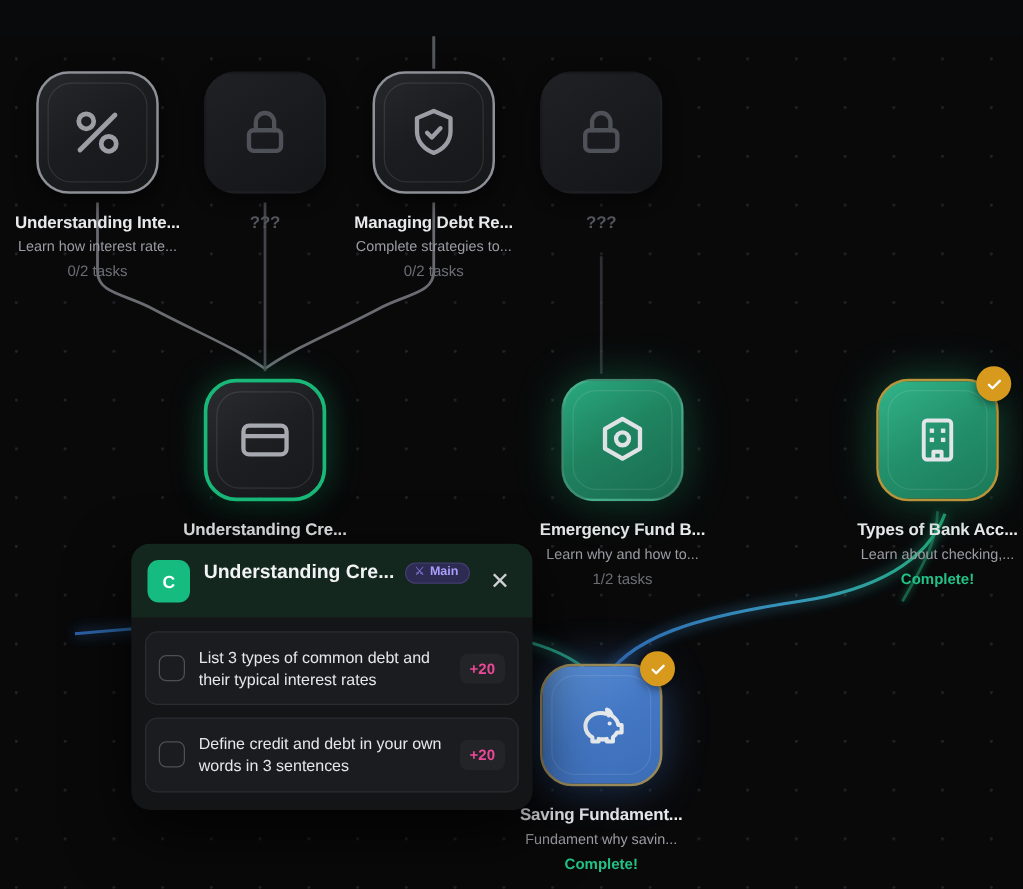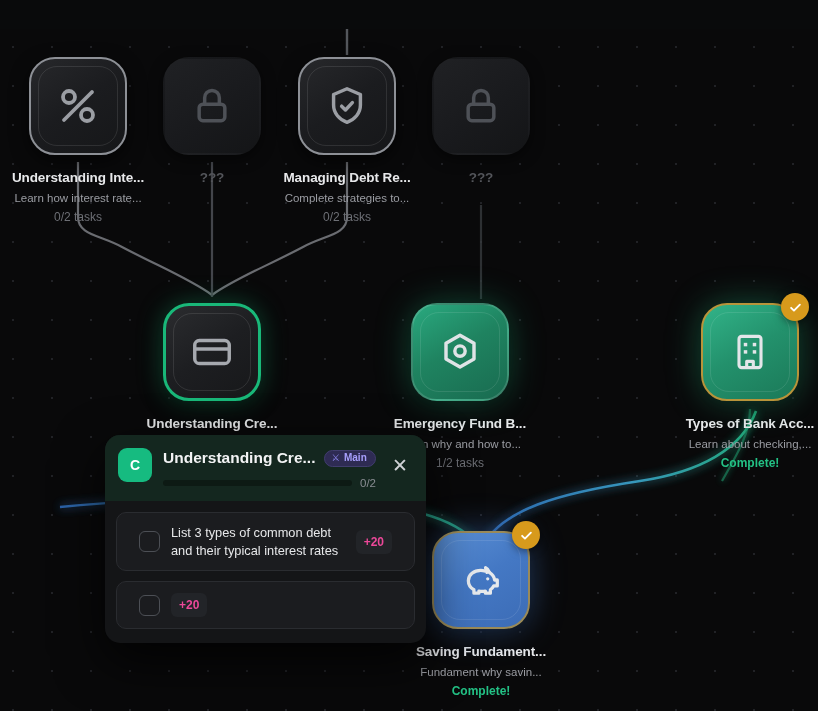--- a/index.html
+++ b/index.html
@@ -142,21 +142,21 @@
   .close-x {
     flex:0 0 auto; width:26px; height:26px;
     display:flex; align-items:center; justify-content:center;
     color:#cfd1d5; font-size:19px; line-height:1;
     margin-top:4px; cursor:pointer;
   }
   .pop-body { padding:11px 11px 14px 11px; display:flex; flex-direction:column; gap:10px; }
   .task {
     background:#1b1c1f; border:1px solid #2a2c30;
     border-radius:10px;
-    padding:11px 22px;
+    padding:11px 10px;
     display:flex; align-items:center; gap:11px;
   }
   .cbox {
     width:21px; height:21px; border-radius:6px;
     border:1.6px solid #4c4f55; background:transparent; flex:0 0 auto;
   }
   .task-txt { flex:1 1 auto; font-size:12.8px; color:#e6e7e9; line-height:1.38; }
   .pts {
     flex:0 0 auto; font-size:12px; color:#ec4899; font-weight:600;
     background:#222428; border-radius:6px; padding:5px 8px;
@@ -261,21 +261,21 @@
     <div class="tile active">
       <span class="inner-ring"></span>
       <svg width="46" height="46" viewBox="0 0 24 24" fill="none" stroke="#a6a9af" stroke-width="1.8" stroke-linejoin="round">
         <rect x="3" y="6" width="18" height="12" rx="2.4"></rect>
         <line x1="3" y1="10.4" x2="21" y2="10.4"></line>
       </svg>
     </div>
     <div class="n-title">Understanding Cre...</div>
   </div>
 
-  <div class="node" style="left:380px; top:274px;">
+  <div class="node" style="left:418px; top:274px;">
     <div class="tile green">
       <span class="inner-ring"></span>
       <svg width="46" height="46" viewBox="0 0 24 24" fill="none" stroke="#dfe3e6" stroke-width="1.8" stroke-linejoin="round">
         <path d="M12 3.2l7.3 4.2v8.2L12 19.8 4.7 15.6V7.4z"></path>
         <circle cx="12" cy="11.5" r="2.7"></circle>
       </svg>
     </div>
     <div class="n-title">Emergency Fund B...</div>
     <div class="n-desc">Learn why and how to...</div>
     <div class="n-meta">1/2 tasks</div>
@@ -326,34 +326,31 @@
     <div class="pop-head">
       <div class="avatar">C</div>
       <div class="head-mid">
         <div class="head-row1">
           <span class="pop-title">Understanding Cre...</span>
           <span class="badge-main">
             <span class="bico">⚔</span>
             <span class="btxt">Main</span>
           </span>
         </div>
-        <div class="head-row2">
-          <span class="prog-track"></span>
-          <span class="prog-txt">0/2</span>
-        </div>
       </div>
       <div class="close-x">✕</div>
     </div>
 
     <div class="pop-body">
       <div class="task">
         <span class="cbox"></span>
         <span class="task-txt">List 3 types of common debt and their typical interest rates</span>
         <span class="pts">+20</span>
       </div>
       <div class="task">
         <span class="cbox"></span>
+        <span class="task-txt">Define credit and debt in your own words in 3 sentences</span>
         <span class="pts">+20</span>
       </div>
     </div>
   </div>
 
 </div>
 
 </body></html>

